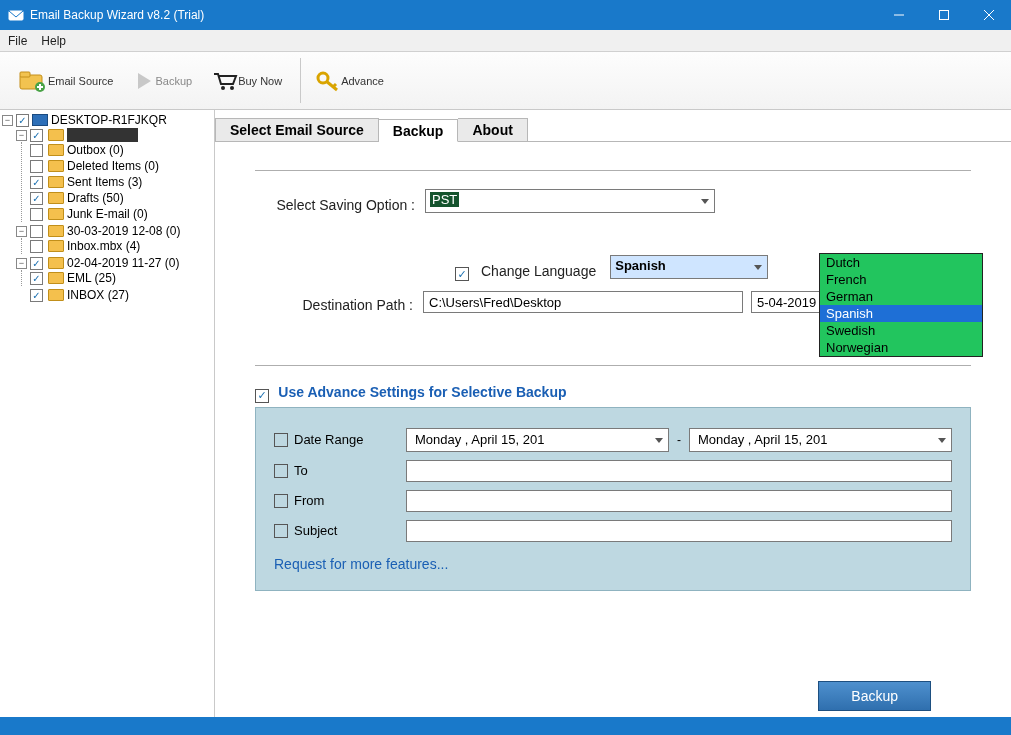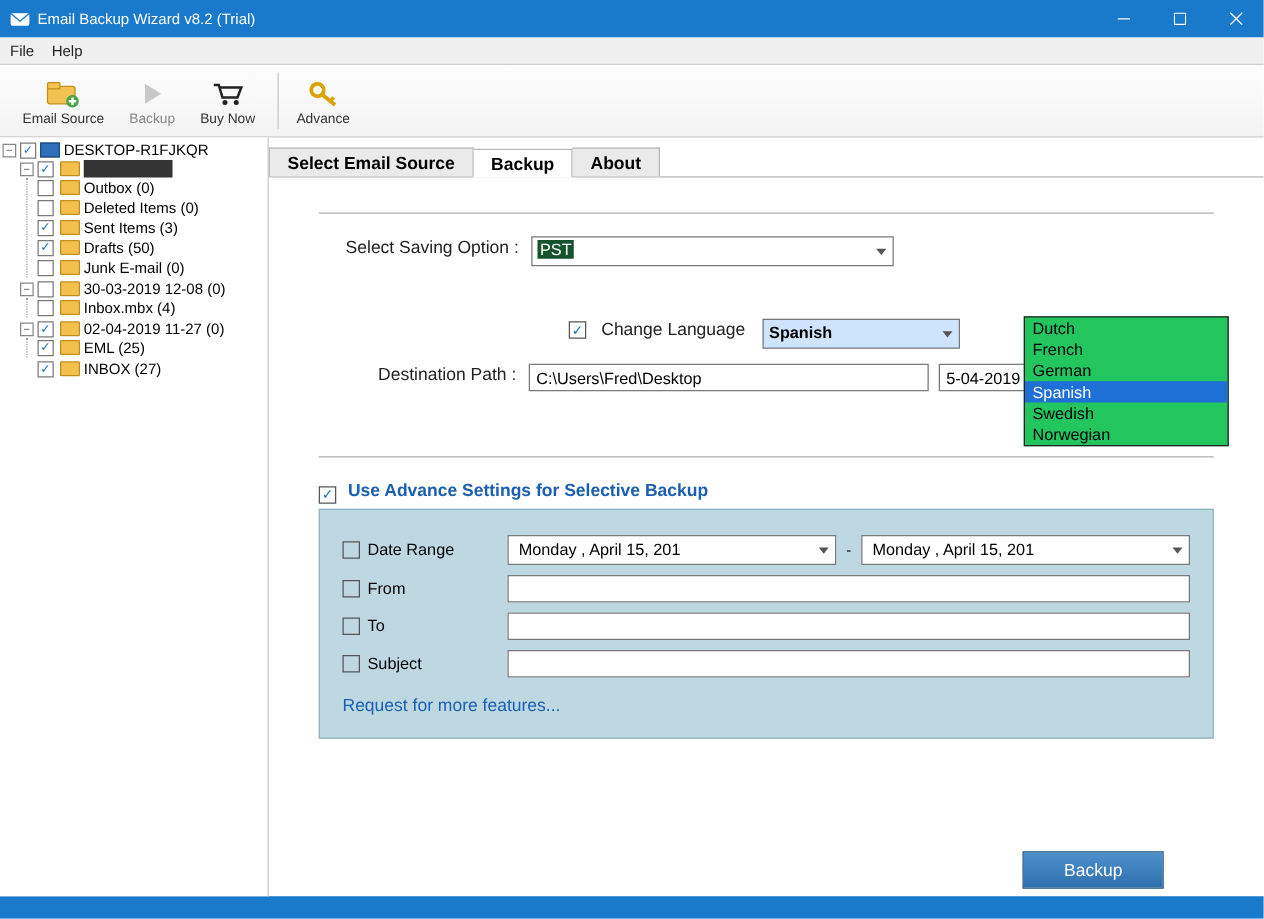--- a/index.html
+++ b/index.html
@@ -10,21 +10,21 @@
 .titlebar .icon { margin-right: 6px; }
 .titlebar .title { flex: 1; font-size: 12px; }
 .titlebar .winbtn { width: 45px; height: 30px; display: flex; align-items: center; justify-content: center; color: #fff; }
 
 
 .menubar { height: 22px; background: #f0f0f0; display: flex; align-items: center; border-bottom: 1px solid #d0d0d0; padding-left: 8px; gap: 14px; }
 .menubar .mi { font-size: 12px; color: #222; }
 
 
 .toolbar { height: 58px; background: linear-gradient(#fdfdfd,#f3f3f3); border-bottom: 1px solid #c9c9c9; display: flex; padding-left: 10px; }
-.toolbtn { display: flex; flex-direction: column; align-items: center; justify-content: center; padding: 4px 8px; margin-right: 4px; font-size: 11px; color: #333; }
+.toolbtn { display: flex; flex-direction: row; align-items: center; justify-content: center; padding: 4px 8px; margin-right: 4px; font-size: 11px; color: #333; }
 .toolbtn.disabled { color: #888; }
 .toolbtn .ic { height: 28px; display: flex; align-items: center; justify-content: center; }
 .tsep { width: 1px; background: #c9c9c9; margin: 6px 6px; }
 
 
 .body { display: flex; height: calc(735px - 30px - 22px - 58px - 18px); }
 .sidebar { width: 215px; border-right: 1px solid #c9c9c9; padding: 2px; font-size: 12px; overflow: auto; background:#fff;}
 .tree ul { list-style: none; }
 .tree li { white-space: nowrap; padding: 1px 0; }
 .node { display: flex; align-items: center; gap: 3px; }
@@ -38,21 +38,21 @@
 
 
 .main { flex:1; padding: 0; position: relative; }
 .maintabs { display:flex; border-bottom:1px solid #b7b7b7; height:24px; margin-top:8px;}
 .mtab { padding:3px 14px; font-size:14px; font-weight:bold; border-right:1px solid #b7b7b7; border-top:1px solid #b7b7b7; background:#eaeaea;}
 .mtab.active { background:#fff; border-bottom:1px solid #fff; position:relative; top:1px;}
 .mtab:first-child{border-left:1px solid #b7b7b7;}
 
 .panel { padding: 20px 40px 10px 40px; }
 .hr { height:1px; background:#aeaeae; margin: 8px 0 18px 0;}
-.row { display:flex; align-items:flex-start; margin-bottom:12px; }
+.row { display:flex; align-items:flex-end; margin-bottom:12px; }
 .lbl { width: 170px; text-align:right; padding-right:10px; font-size:14px; color:#222;}
 .lbl2 { font-size:14px; color:#222; margin-left:6px;}
 .select { width:290px; height:24px; border:1px solid #7a7a7a; padding:2px 18px 2px 4px; font-size:13px; position:relative; background:#fff;}
 .select .sel-hl { background:#14532d; color:#fff; padding:0 2px;}
 .select::after { content:""; position:absolute; right:5px; top:9px; border-left:4px solid transparent; border-right:4px solid transparent; border-top:5px solid #555;}
 .smallsel { width:158px; }
 .inp { height:22px; border:1px solid #7a7a7a; padding:2px 5px; font-size:13px; background:#fff;}
 .btn { background: linear-gradient(#4e90ce,#2f6fae); color:#fff; border:1px solid #1d4f80; padding:5px 24px; font-size:14px; }
 .chk2 { width:14px; height:14px; border:1px solid #555; display:inline-flex; align-items:center; justify-content:center; font-size:11px; color:#1a6fb0; margin-right:6px; position:relative; top:2px;}
 .adv-title { color:#1a5fb4; font-size:14px; font-weight:bold; }
@@ -307,28 +307,28 @@
               <span>Monday   ,       April     15, 201</span>
             </div>
           <span style="padding:0 8px;">-</span>
           <div class="datesel">
               <span>Monday   ,       April     15, 201</span>
             </div>
         </div>
         <div class="arow">
           <span class="albl">
               <span class="chk2"></span>
-              <span>From</span>
+              <span>To</span>
             </span>
           <input class="inp" style="">
         </div>
         <div class="arow">
           <span class="albl">
               <span class="chk2"></span>
-              <span>To</span>
+              <span>From</span>
             </span>
           <input class="inp" style="">
         </div>
         <div class="arow">
           <span class="albl">
               <span class="chk2"></span>
               <span>Subject</span>
             </span>
           <input class="inp" style="">
         </div>

